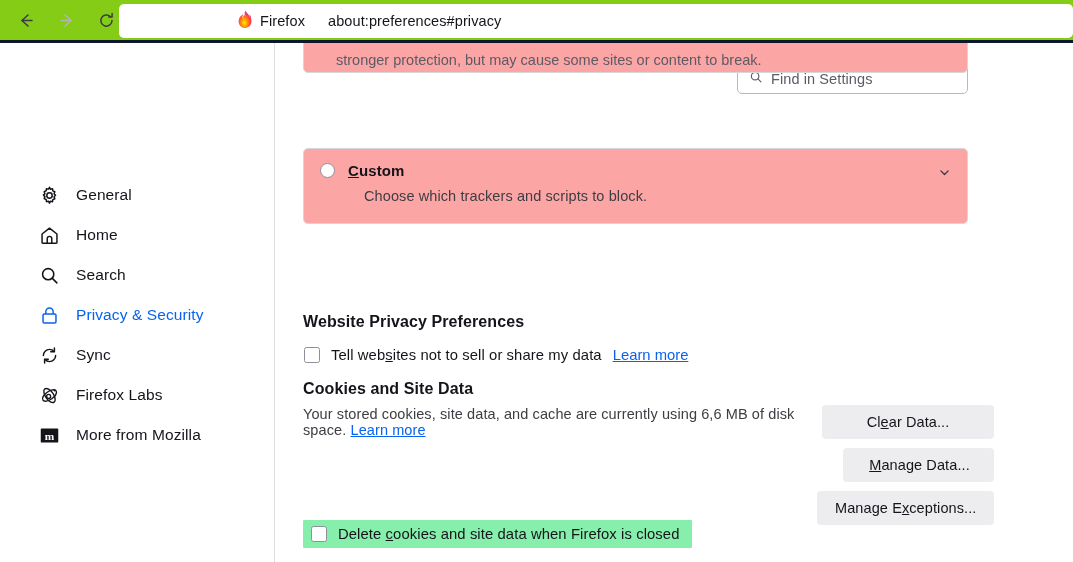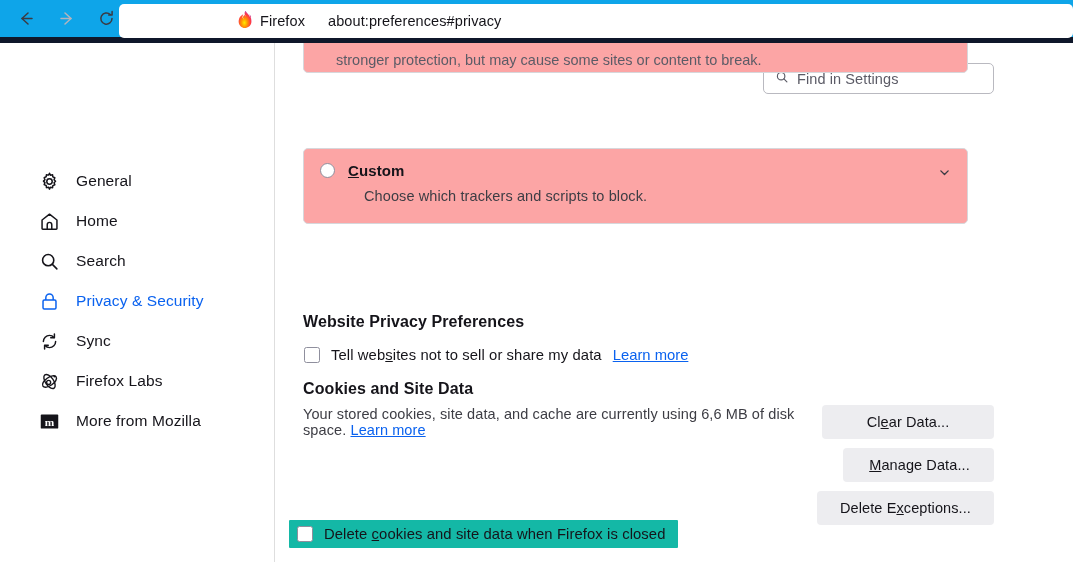--- a/index.html
+++ b/index.html
@@ -12,22 +12,22 @@
     overflow: hidden;
     position: relative;
   }
 
   
   .toolbar {
     position: absolute;
     top: 0; left: 0;
     width: 1073px;
     height: 43px;
-    background: #0ea5e9;
-    border-bottom: 6px solid #0f172a;
+    background: #84cc16;
+    border-bottom: 3px solid #0f172a;
     display: flex;
     align-items: center;
   }
 
   .nav-btn {
     width: 34px;
     height: 34px;
     margin-left: 6px;
     display: flex;
     align-items: center;
@@ -86,21 +86,21 @@
     left: 274px;
     top: 0;
     width: 1px;
     height: 519px;
     background: #dedede;
   }
 
   
   .sidebar {
     position: absolute;
-    left: 0; top: 0;
+    left: 0; top: 14px;
     width: 274px;
     height: 382px;
   }
 
   .nav-item {
     position: absolute;
     left: 30px;
     width: 228px;
     height: 40px;
     display: flex;
@@ -139,21 +139,20 @@
     top: 20px;
     width: 231px;
     height: 31px;
     border: 1px solid #b9b9c0;
     border-radius: 5px;
     background: #ffffff;
     display: flex;
     align-items: center;
     padding-left: 11px;
     gap: 8px;
-    margin-left: 26px;
   }
   .search-placeholder {
     font-size: 14.5px;
     color: #5b5b66;
     letter-spacing: .1px;
   }
 
   
   .panel {
     position: absolute;
@@ -258,23 +257,23 @@
     left: 28px;
     top: 363px;
     width: 500px;
     font-size: 14.5px;
     line-height: 16px;
     color: #3d3d44;
     letter-spacing: .1px;
   }
 
   .row-delete {
-    left: 14px;
+    left: 28px;
     top: 477px;
-    background: #14b8a6;
+    background: #86efac;
     padding: 6px 12px 6px 8px;
     border-radius: 1px;
   }
 
   .btncol {
     position: absolute;
     left: 542px;
     top: 362px;
     display: flex;
     flex-direction: column;
@@ -484,17 +483,17 @@
     <div class="checkrow row-delete">
       <span class="cb"></span>
       <span class="cb-label"><span>Delete </span><span class="ak">c</span><span>ookies and site data when Firefox is closed</span></span>
     </div>
 
     <div class="btncol">
       <button class="btn btn-clear"><span>Cl</span><span class="ak">e</span><span>ar Data...</span></button>
 
       <button class="btn btn-manage"><span class="ak">M</span><span>anage Data...</span></button>
 
-      <button class="btn btn-exc"><span>Delete E</span><span class="ak">x</span><span>ceptions...</span></button>
+      <button class="btn btn-exc"><span>Manage E</span><span class="ak">x</span><span>ceptions...</span></button>
     </div>
 
   </main>
 </div>
 
 </body></html>

